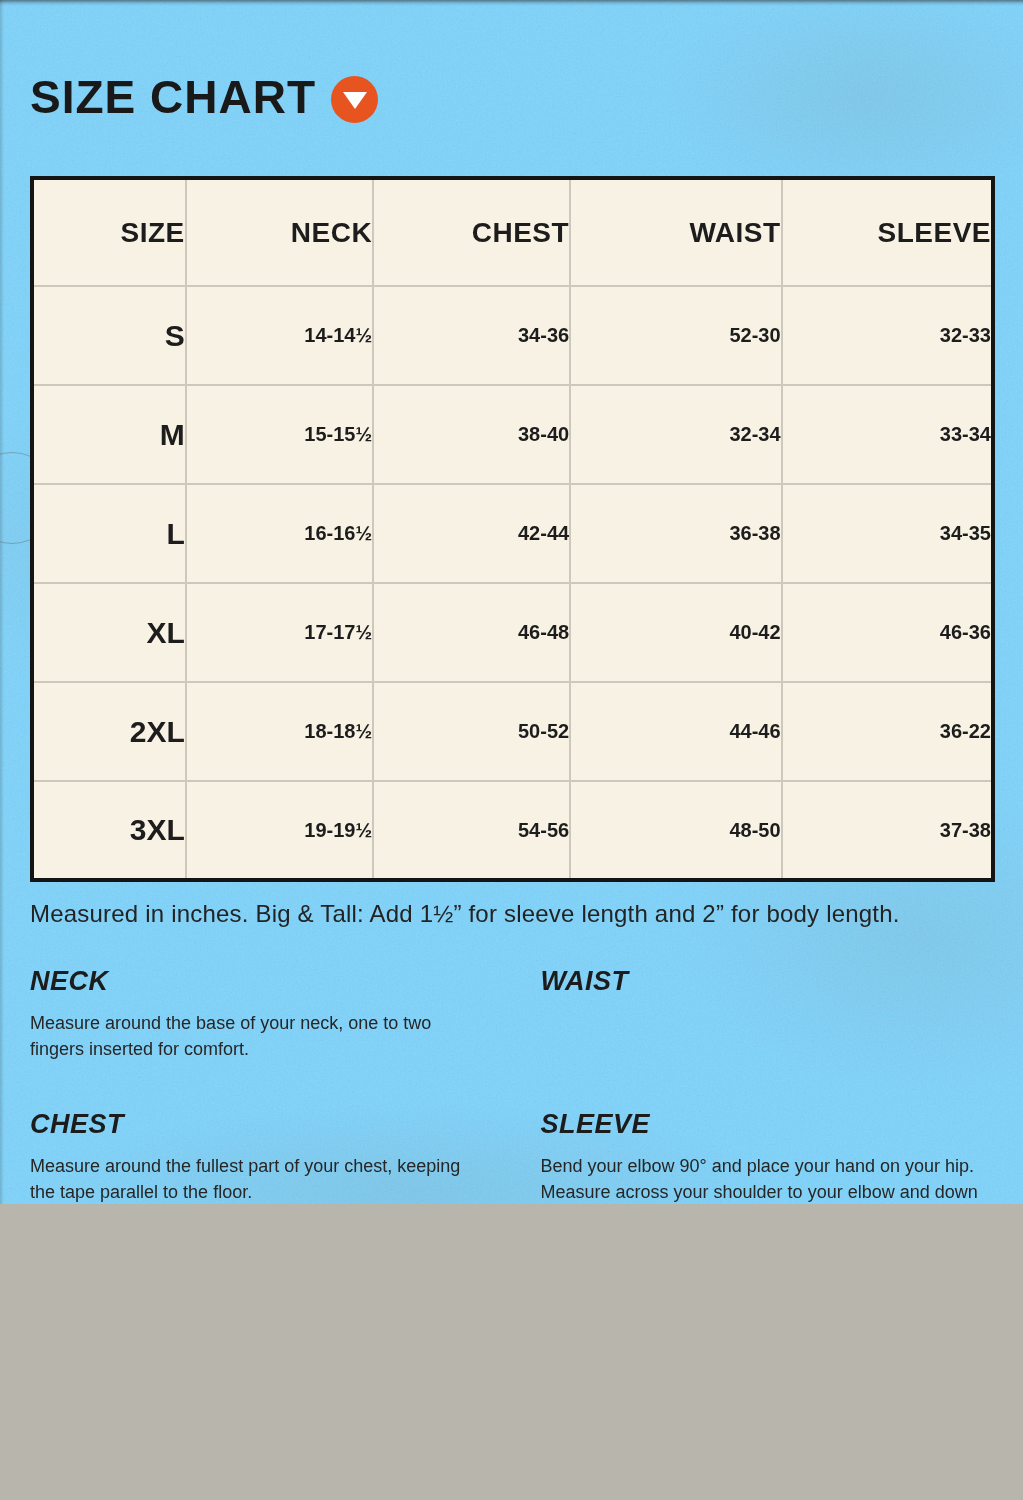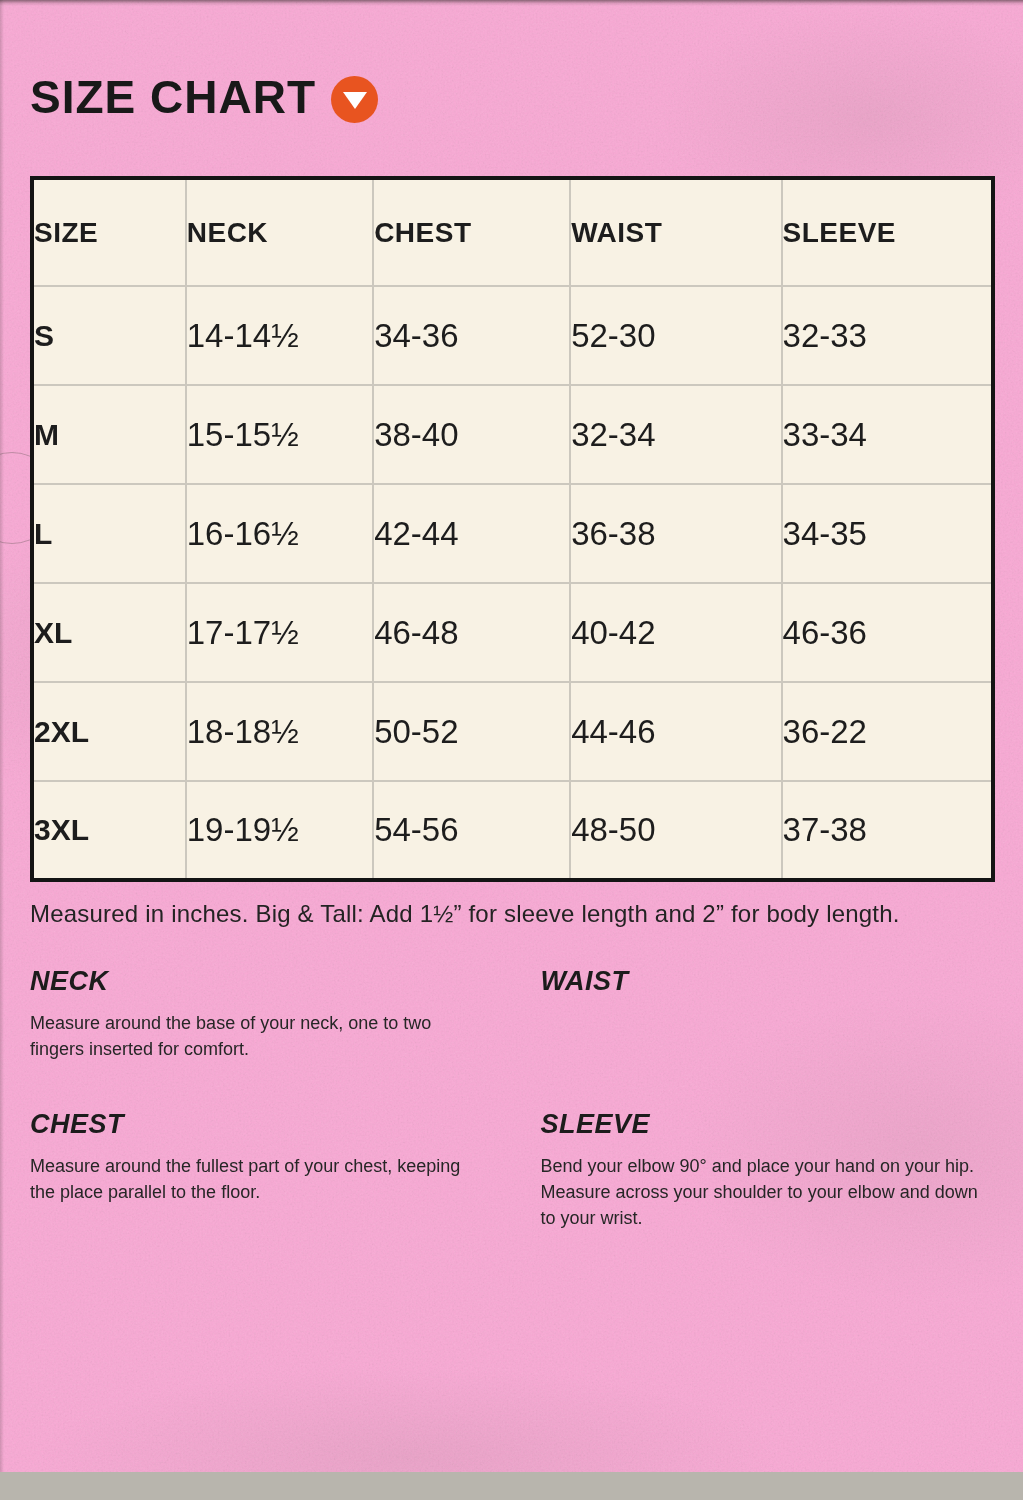--- a/index.html
+++ b/index.html
@@ -1,22 +1,22 @@
 <!DOCTYPE html>
 <html><head>
 <meta charset="utf-8">
 <style>
   * { margin: 0; padding: 0; box-sizing: border-box; }
   html, body { background: #b8b5ad; }
   .page {
     position: relative;
     width: 1023px;
-    height: 1472px;
+    height: 1204px;
     margin: 0 auto;
-    background: #f9a8d4;
+    background: #7dd3fc;
     overflow: hidden;
     font-family: "Liberation Sans", sans-serif;
     color: #1b1b1b;
   }
   
   .texture-svg {
     position: absolute;
     inset: 0;
     width: 100%;
     height: 100%;
@@ -80,31 +80,31 @@
   .table-wrap { margin-top: 52px; }
   table.size-table {
     width: 965px;
     table-layout: fixed;
     border-collapse: collapse;
     background: #f8f2e4;
     border: 4px solid #141414;
   }
   table.size-table th, table.size-table td {
     border: 2px solid #ccc8be;
-    text-align: left;
+    text-align: right;
     vertical-align: middle;
     color: #1d1d1d;
   }
   table.size-table th {
     height: 108px;
     font-size: 28px;
     font-weight: bold;
     letter-spacing: 0.5px;
   }
-  table.size-table td { height: 99px; font-size: 33px; font-weight: normal; }
+  table.size-table td { height: 99px; font-size: 20px; font-weight: bold; }
   table.size-table td.size-col { font-weight: bold; font-size: 30px; }
   .col-size   { width: 16%; }
   .col-neck   { width: 19.5%; }
   .col-chest  { width: 20.5%; }
   .col-waist  { width: 22%; }
   .col-sleeve { width: 22%; }
 
   .table-note {
     margin-top: 18px;
     font-size: 24px;
@@ -239,21 +239,21 @@
     <div class="measure-grid">
       <div class="measure-section">
         <div class="measure-label">NECK</div>
         <div class="measure-text">Measure around the base of your neck, one to two fingers inserted for comfort.</div>
       </div>
       <div class="measure-section">
         <div class="measure-label">WAIST</div>
       </div>
       <div class="measure-section">
         <div class="measure-label">CHEST</div>
-        <div class="measure-text">Measure around the fullest part of your chest, keeping the place parallel to the floor.</div>
+        <div class="measure-text">Measure around the fullest part of your chest, keeping the tape parallel to the floor.</div>
       </div>
       <div class="measure-section">
         <div class="measure-label">SLEEVE</div>
         <div class="measure-text">Bend your elbow 90° and place your hand on your hip. Measure across your shoulder to your elbow and down to your wrist.</div>
       </div>
     </div>
 
   </div>
 </div>
 

